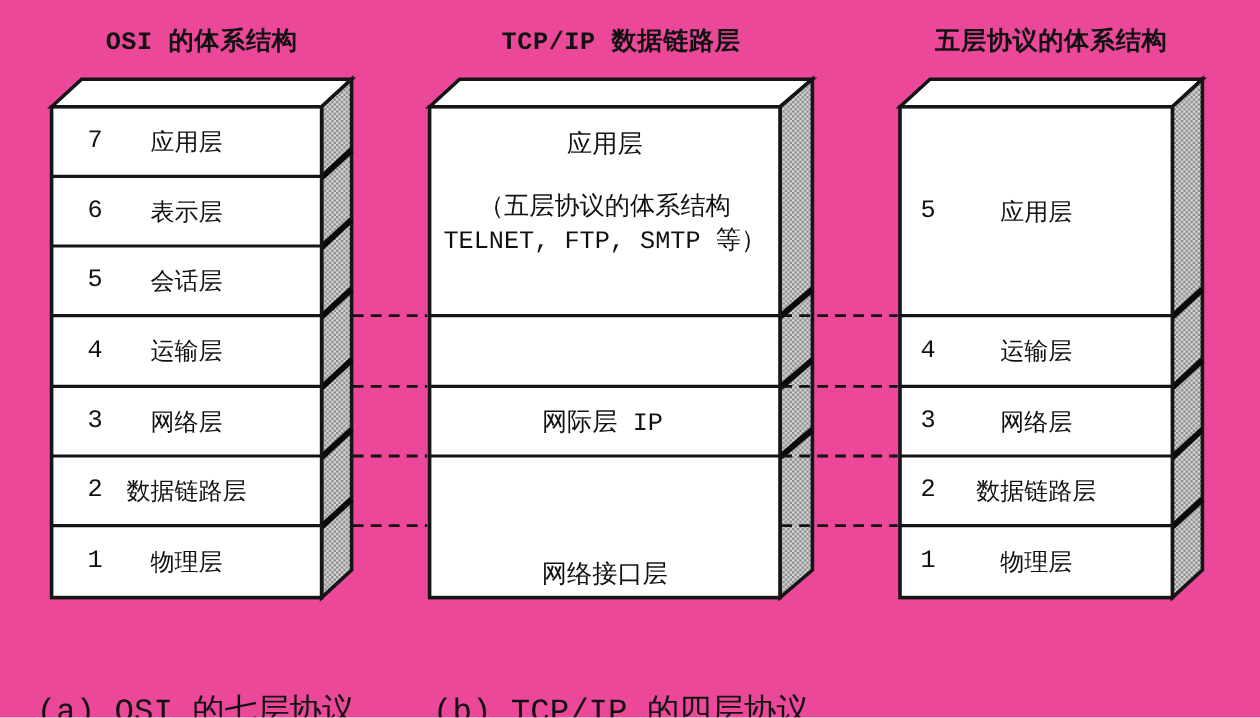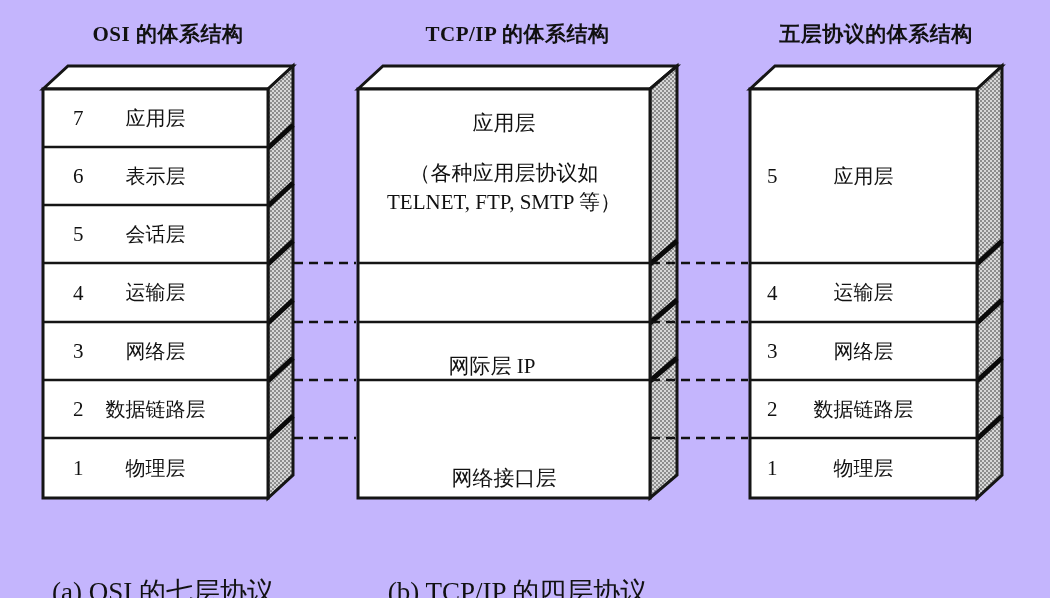--- a/index.html
+++ b/index.html
@@ -1,21 +1,21 @@
 <!DOCTYPE html>
 <html><head>
 <meta charset="utf-8">
 <style>
   html, body { margin: 0; padding: 0; background: #ffffff; }
   .canvas {
     position: relative;
     width: 1050px;
     height: 598px;
-    background: #c4b5fd;
-    font-family: Liberation Serif, serif;
+    background: #ec4899;
+    font-family: Liberation Mono, monospace;
     color: #111111;
     overflow: hidden;
   }
   .bg-svg { position: absolute; left: 0; top: 0; z-index: 0; }
 
   .stack-title {
     position: absolute;
     top: 20px;
     text-align: center;
     font-size: 21px;
@@ -139,21 +139,21 @@
       <line x1="294" y1="380" x2="356" y2="380"></line>
       <line x1="294" y1="438" x2="356" y2="438"></line>
       <line x1="651" y1="263" x2="748" y2="263"></line>
       <line x1="651" y1="322" x2="748" y2="322"></line>
       <line x1="651" y1="380" x2="748" y2="380"></line>
       <line x1="651" y1="438" x2="748" y2="438"></line>
     </g>
   </svg>
 
   <div class="stack-title" style="left:43px; width:250px;">OSI 的体系结构</div>
-  <div class="stack-title" style="left:358px; width:319px;">TCP/IP 的体系结构</div>
+  <div class="stack-title" style="left:358px; width:319px;">TCP/IP 数据链路层</div>
   <div class="stack-title" style="left:750px; width:252px;">五层协议的体系结构</div>
 
   <div class="layer-row" style="left:43px; width:225px; top:89px;  height:58px;">
     <span class="layer-num num-left">7</span>
     <span>应用层</span>
   </div>
   <div class="layer-row" style="left:43px; width:225px; top:147px; height:58px;">
     <span class="layer-num num-left">6</span>
     <span>表示层</span>
   </div>
@@ -173,24 +173,24 @@
     <span class="layer-num num-left">2</span>
     <span>数据链路层</span>
   </div>
   <div class="layer-row" style="left:43px; width:225px; top:438px; height:60px;">
     <span class="layer-num num-left">1</span>
     <span>物理层</span>
   </div>
 
   <div class="app-block" style="left:358px; width:292px; top:89px; height:174px;">
     <div class="main-line">应用层</div>
-    <div class="sub-line1">（各种应用层协议如</div>
+    <div class="sub-line1">（五层协议的体系结构</div>
     <div class="sub-line2">TELNET, FTP, SMTP 等）</div>
   </div>
-  <div class="layer-row" style="left:350px; width:284px; top:322px; height:58px; font-size:21px;align-items:flex-end;">
+  <div class="layer-row" style="left:360px; width:284px; top:322px; height:58px; font-size:21px;">
     <span>网际层 IP</span>
   </div>
   <div class="layer-row" style="left:358px; width:292px; top:380px; height:112px; font-size:21px;align-items:flex-end;">
     <span>网络接口层</span>
   </div>
 
   <div class="layer-row" style="left:750px; width:227px; top:89px; height:174px;">
     <span class="layer-num num-right">5</span>
     <span>应用层</span>
   </div>

